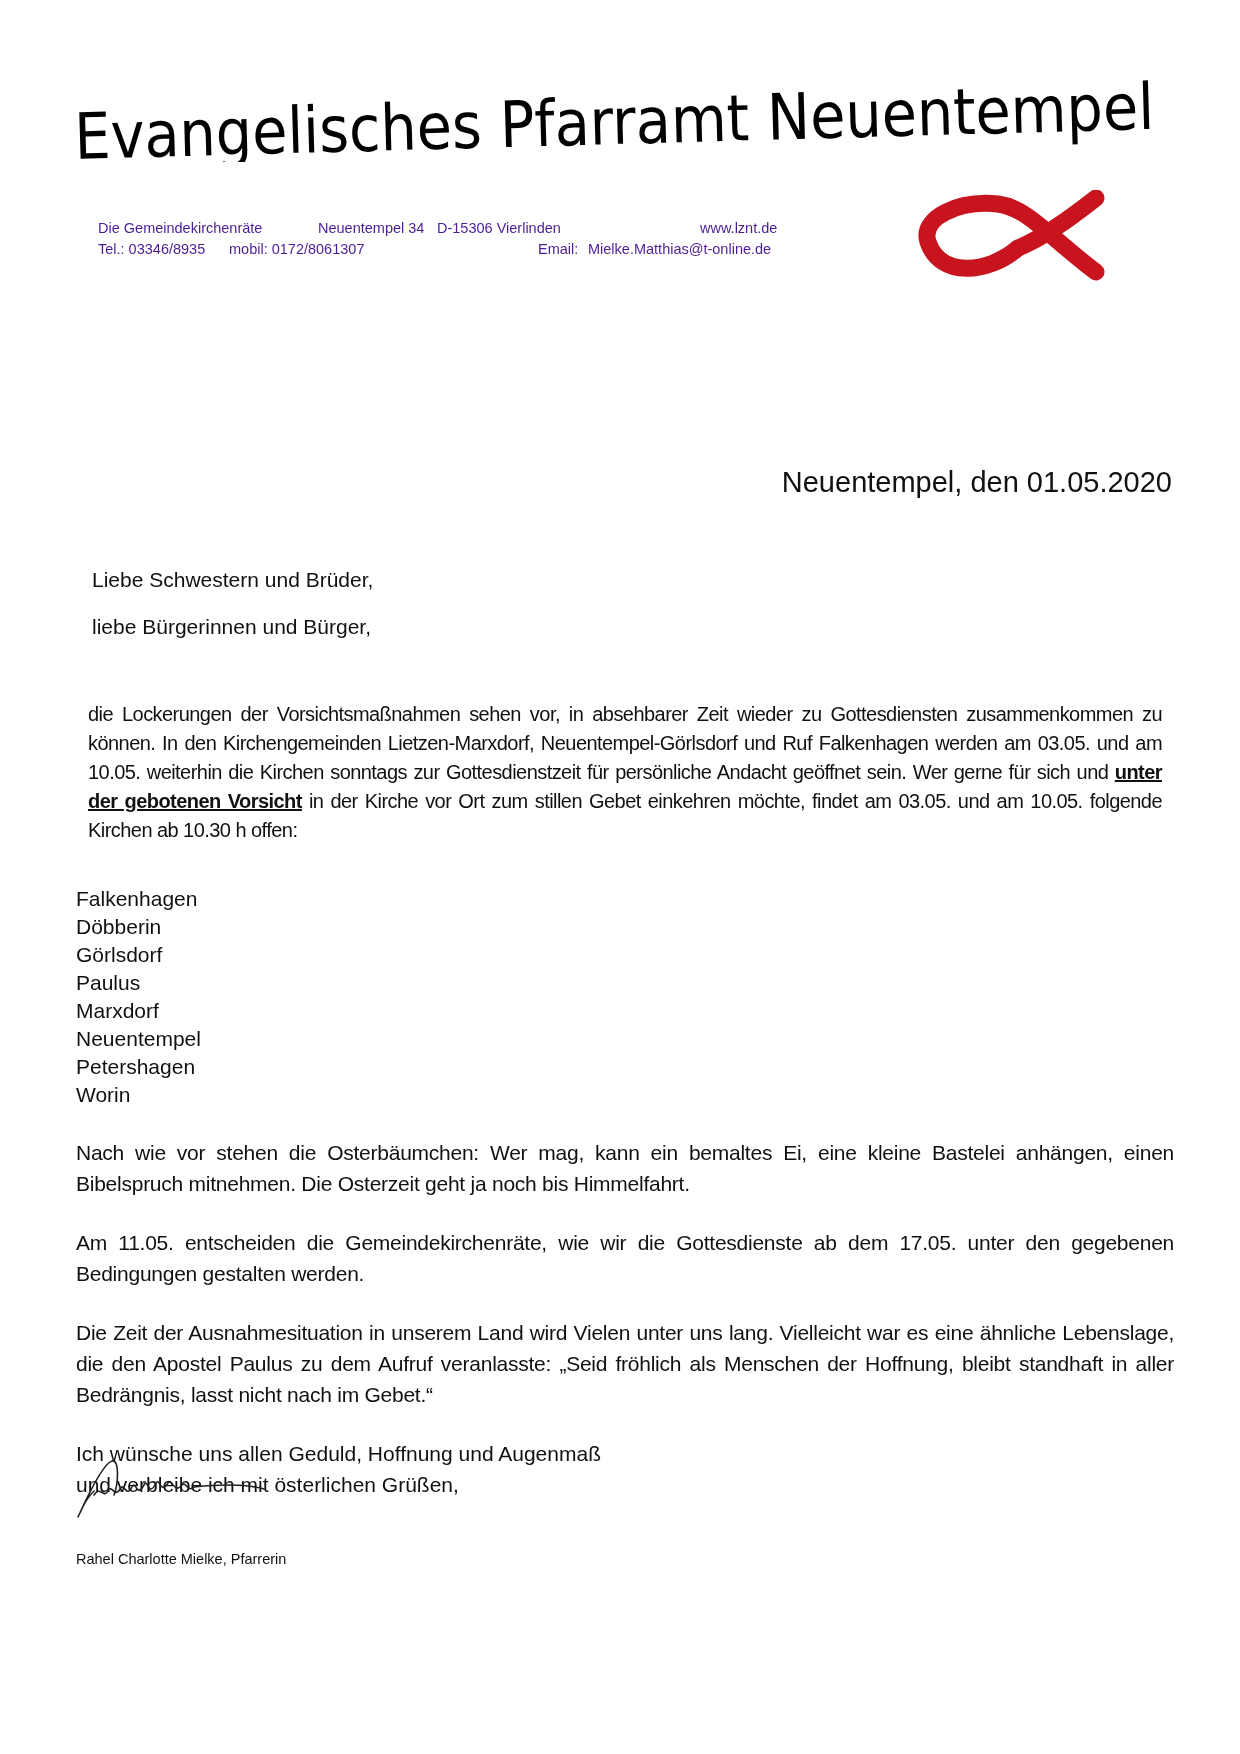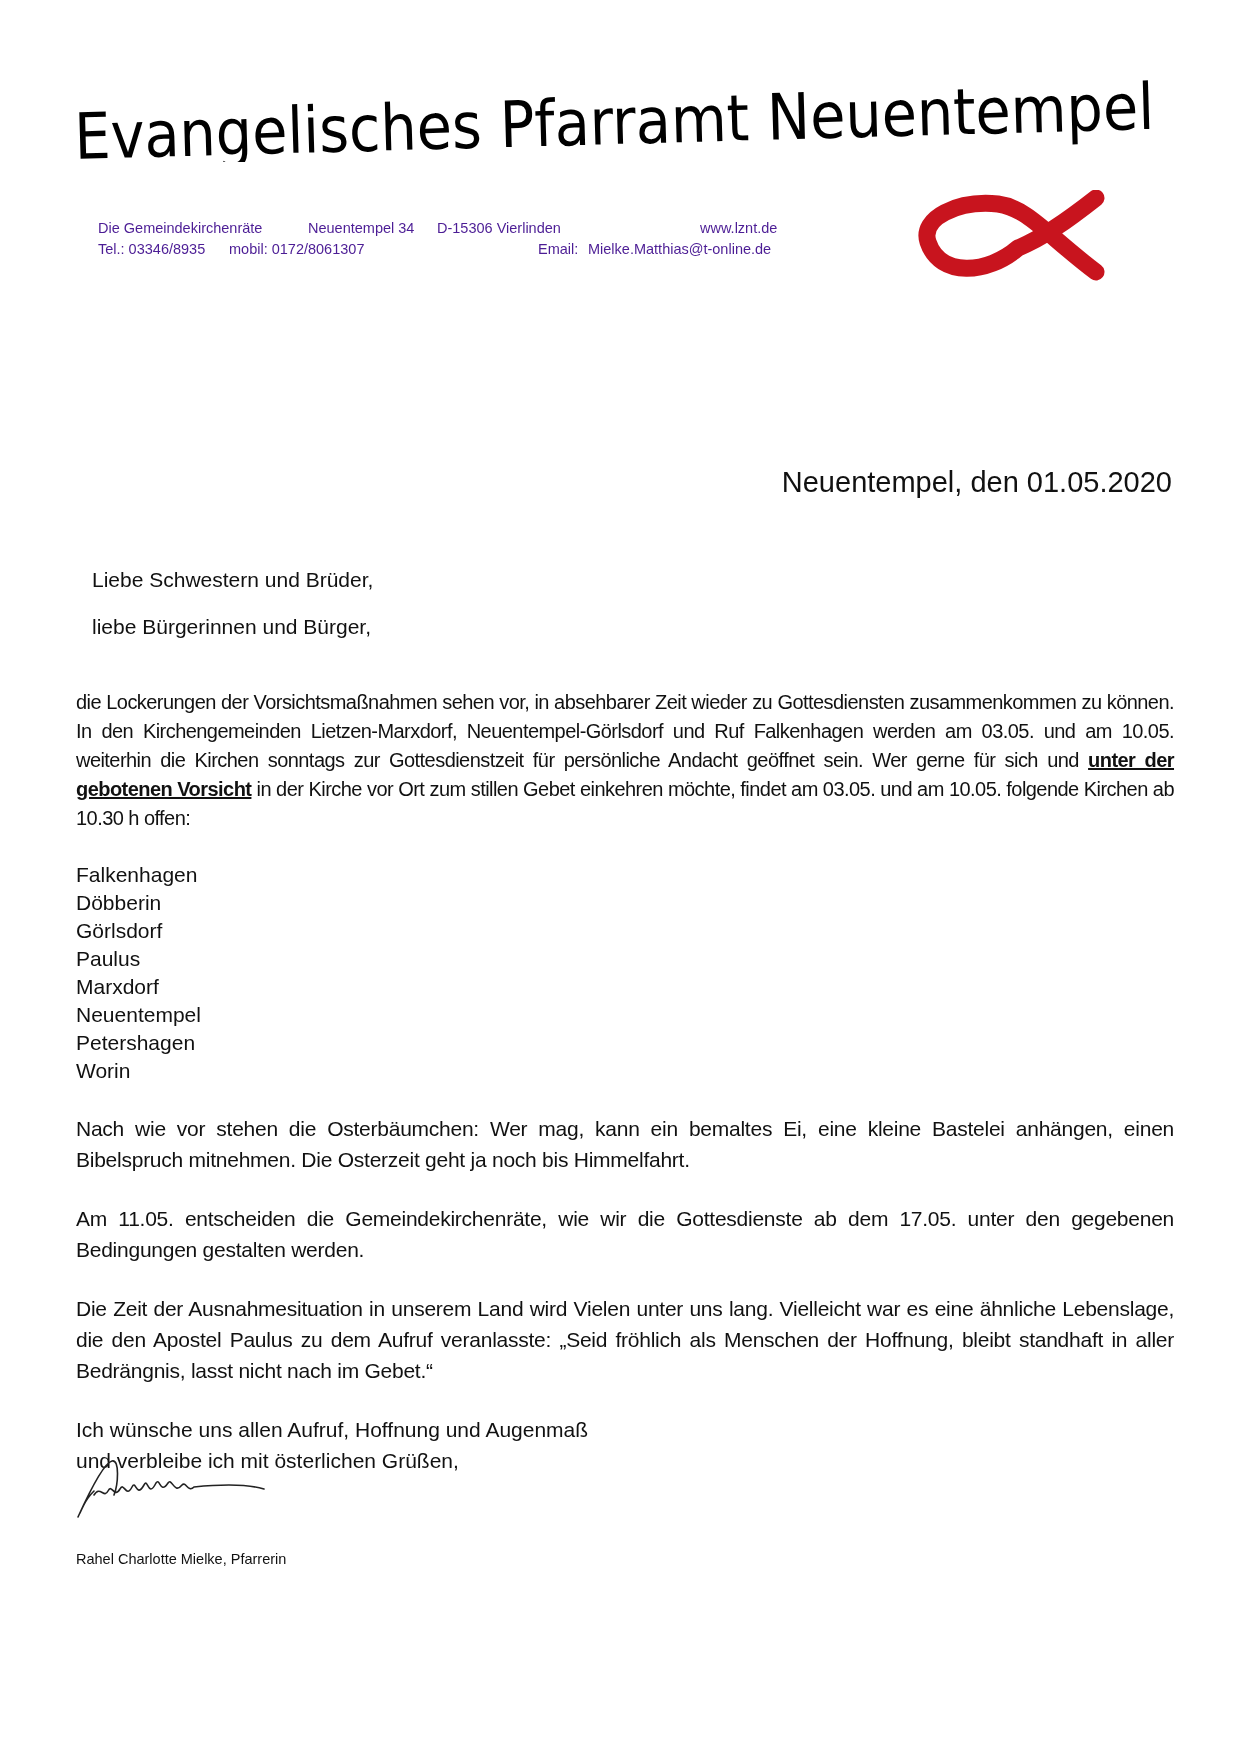--- a/index.html
+++ b/index.html
@@ -16,21 +16,21 @@
   }
   .hrow { position: relative; height: 21px; white-space: nowrap; }
   .hrow span { position: absolute; top: 0; }
   .fish { position: absolute; left: 918px; top: 190px; width: 190px; height: 96px; }
   .date { position: absolute; right: 68px; top: 466px; font-size: 29px; color: #111; }
   .body-text {
     position: absolute; left: 76px; top: 548px; width: 1098px;
     font-size: 21px; color: #111;
   }
   .salutation p { margin: 16px; line-height: 31px; }
-  .para { margin: 0; line-height: 29px; text-align: justify; letter-spacing: -0.55px; font-size: 20px; }
+  .para { margin: 12px; line-height: 29px; text-align: justify; letter-spacing: -0.55px; font-size: 20px; }
   .gap-s { height: 28px; }
   .gap-m { height: 30px; }
   .list { margin: 0; padding: 0; list-style: none; }
   .list li { line-height: 28px; font-size: 21px; }
   .emph { font-weight: bold; text-decoration: underline; }
   .p2 { line-height: 31px; font-size: 21px; letter-spacing: -0.25px; text-align: justify; margin: 0; }
   .closing p { margin: 0; line-height: 31px; font-size: 21px; }
   .signature { position: absolute; left: 74px; top: 1455px; width: 200px; height: 70px; }
   .signer { position: absolute; left: 76px; top: 1551px; font-size: 14.5px; color: #111; }
 </style>
@@ -41,21 +41,21 @@
 
   <div class="title">
     <svg viewBox="0 0 1100 90" preserveAspectRatio="none">
       <text x="0" y="72" textLength="1080" lengthAdjust="spacingAndGlyphs" transform="rotate(-1.6 540 45)">Evangelisches Pfarramt Neuentempel</text>
     </svg>
   </div>
 
   <div class="header-info">
     <div class="hrow">
       <span style="left:0">Die Gemeindekirchenräte</span>
-      <span style="left:210px">Neuentempel 34</span>
+      <span style="left:220px">Neuentempel 34</span>
 
       <span style="left:339px">D-15306 Vierlinden</span>
       <span style="left:602px">www.lznt.de</span>
     </div>
     <div class="hrow">
       <span style="left:0">Tel.: 03346/8935</span>
       <span style="left:131px">mobil: 0172/8061307</span>
       <span style="left:440px">Email:</span>
       <span style="left:490px">Mielke.Matthias@t-online.de</span>
     </div>
@@ -100,21 +100,21 @@
 
     <p class="p2">Am 11.05. entscheiden die Gemeindekirchenräte, wie wir die Gottesdienste ab dem 17.05. unter den gegebenen Bedingungen gestalten werden.</p>
 
     <div class="gap-s"></div>
 
     <p class="p2">Die Zeit der Ausnahmesituation in unserem Land wird Vielen unter uns lang. Vielleicht war es eine ähnliche Lebenslage, die den Apostel Paulus zu dem Aufruf veranlasste: „Seid fröhlich als Menschen der Hoffnung, bleibt standhaft in aller Bedrängnis, lasst nicht nach im Gebet.“</p>
 
     <div class="gap-s"></div>
 
     <div class="closing">
-      <p>Ich wünsche uns allen Aufruf, Hoffnung und Augenmaß</p>
+      <p>Ich wünsche uns allen Geduld, Hoffnung und Augenmaß</p>
       <p>und verbleibe ich mit österlichen Grüßen,</p>
     </div>
   </div>
 
   <div class="signature">
     <svg viewBox="0 0 200 70" width="200" height="70">
       <path d="M4 62 C 14 40, 30 8, 38 6 C 46 4, 44 30, 40 40 M6 58 C 12 44, 16 40, 20 36 M20 40 C 26 30, 30 44, 34 36 C 38 28, 40 44, 46 34 C 50 26, 52 44, 58 32 C 62 24, 62 44, 70 30 C 74 22, 74 44, 82 28 C 86 22, 86 40, 94 28 C 98 22, 100 40, 108 30 C 112 26, 114 38, 120 32 C 140 30, 170 28, 190 34" fill="none" stroke="#222" stroke-width="1.6" stroke-linecap="round"></path>
     </svg>
   </div>
 

